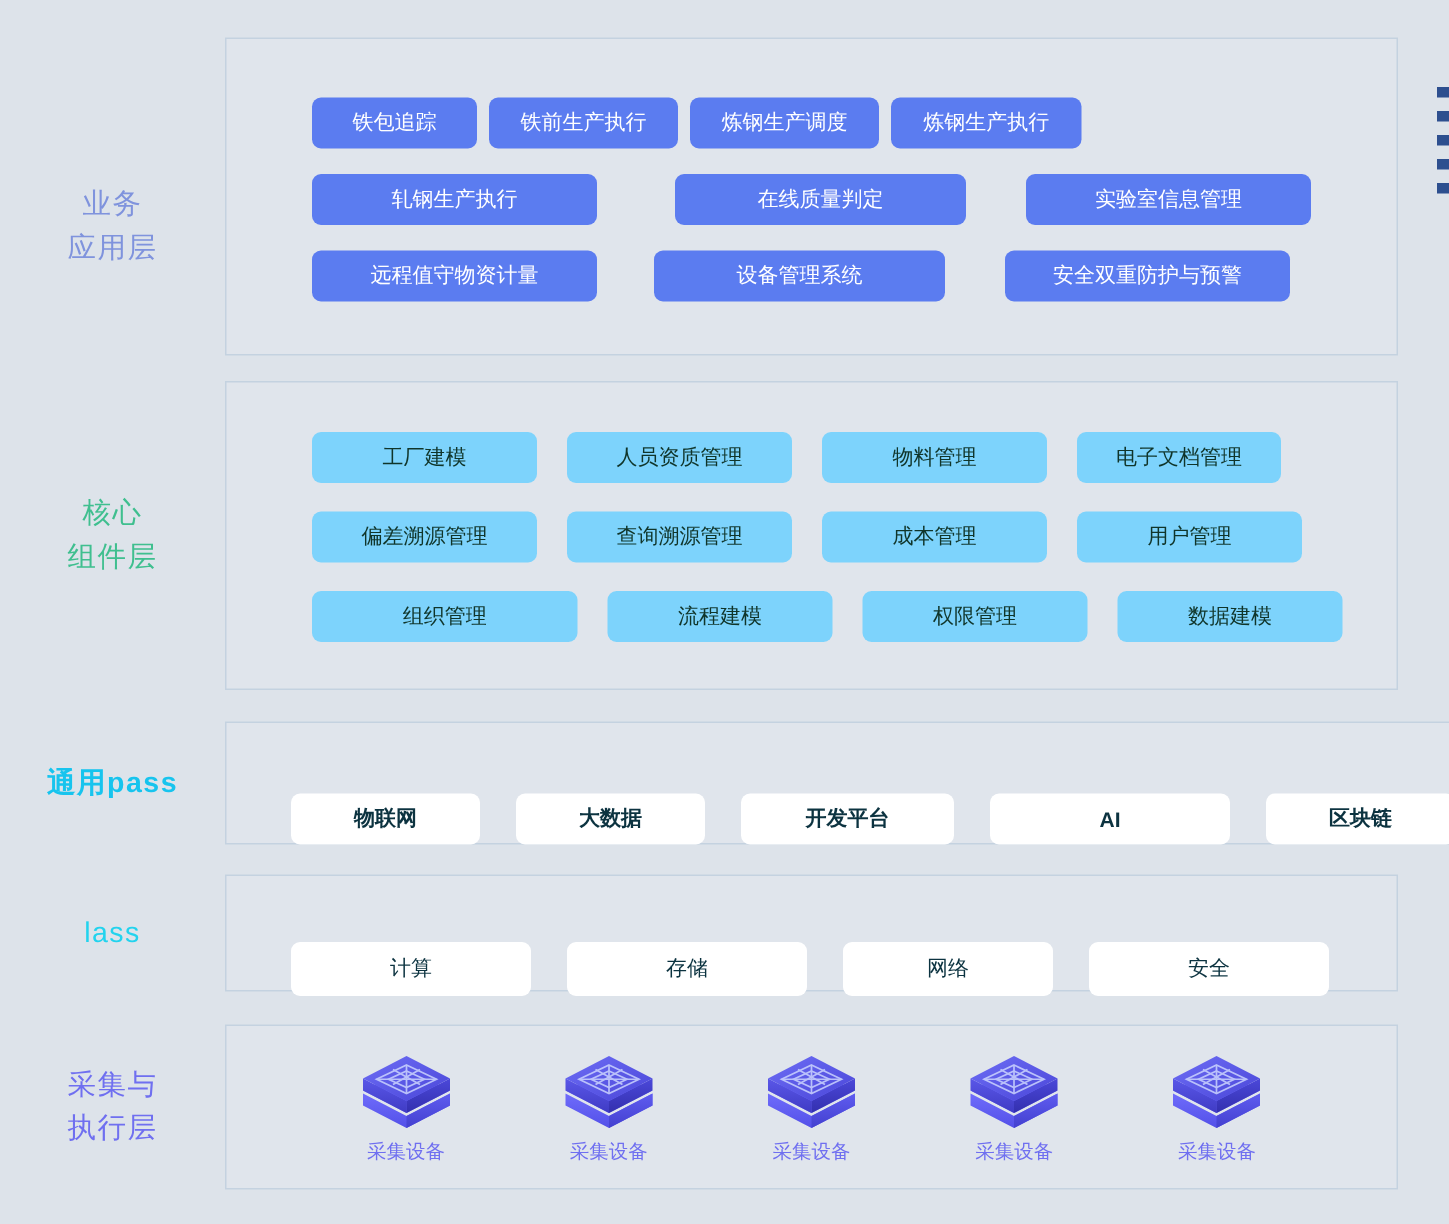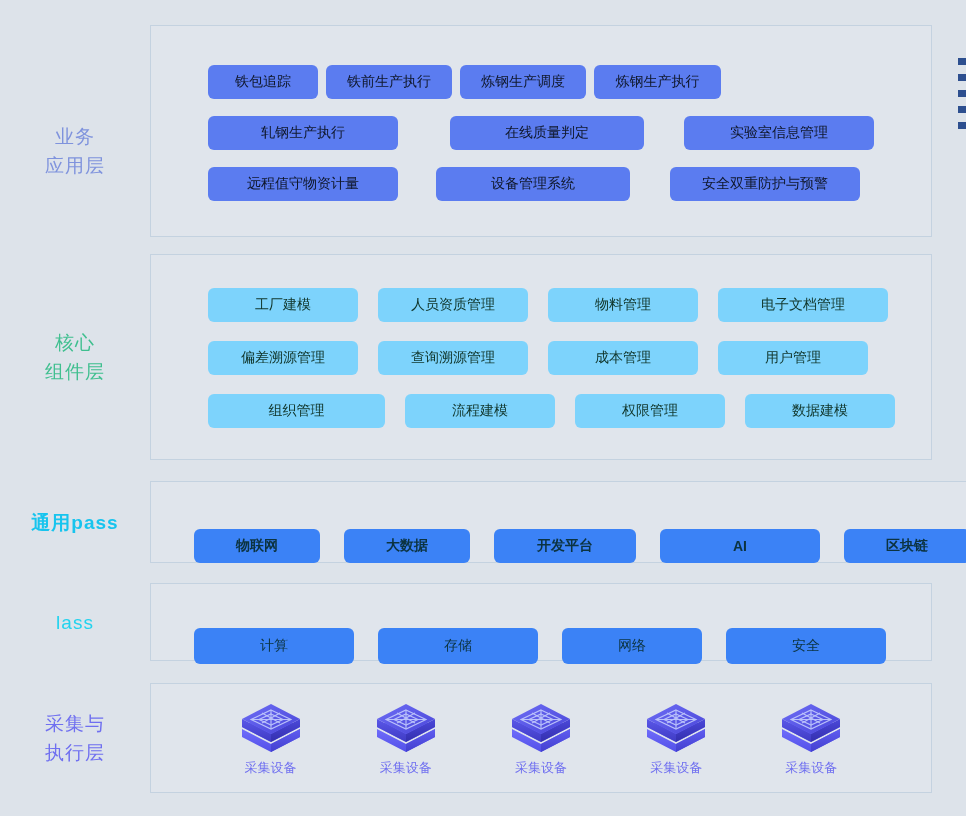--- a/index.html
+++ b/index.html
@@ -45,23 +45,23 @@
   .chip {
     height: 34px;
     border-radius: 6px;
     display: flex; align-items: center; justify-content: center;
     font-size: 14px;
     color: #1b2540;
     white-space: nowrap;
     cursor: pointer;
     user-select: none;
   }
-  .chip-blue  { background: #5b7cf0; color: #0f172a; text-align: center; }
+  .chip-blue  { background: #5b7cf0; color: #ffffff; text-align: center; }
   .chip-green { background: #7dd3fc; color: #10352a; }
-  .chip-cyan  { background: #3b82f6; color: #0c3340; margin-top: 48px; }
+  .chip-cyan  { background: #ffffff; color: #0c3340; margin-top: 48px; }
 
   
   #layer-biz { left: 0; top: 25px; width: 932px; height: 212px; }
   #layer-biz .layer-panel { padding: 18px 0 14px 0; gap: 17px; }
   #biz-row1 { padding-left: 57px; gap: 0; }
   #biz-row1 .chip { margin-right: 0; }
   #biz-row2, #biz-row3 { padding-left: 57px; }
 
   
   #layer-core { left: 0; top: 254px; width: 932px; height: 206px; }
@@ -133,21 +133,21 @@
   </div>
 
   <div class="layer" id="layer-core">
     <div class="layer-label lbl-core">核心
 组件层</div>
     <div class="layer-panel">
       <div class="row" id="core-row1">
           <div class="chip chip-green" style="width: 150px;">工厂建模</div>
           <div class="chip chip-green" style="width: 150px;">人员资质管理</div>
           <div class="chip chip-green" style="width: 150px;">物料管理</div>
-          <div class="chip chip-green" style="width: 170px;">电子文档管理</div>
+          <div class="chip chip-green" style="width: 136px;">电子文档管理</div>
         </div>
       <div class="row" id="core-row2">
           <div class="chip chip-green" style="width: 150px;">偏差溯源管理</div>
           <div class="chip chip-green" style="width: 150px;">查询溯源管理</div>
           <div class="chip chip-green" style="width: 150px;">成本管理</div>
           <div class="chip chip-green" style="width: 150px;">用户管理</div>
         </div>
       <div class="row" id="core-row3">
           <div class="chip chip-green" style="width: 177px;">组织管理</div>
           <div class="chip chip-green" style="width: 150px;">流程建模</div>

